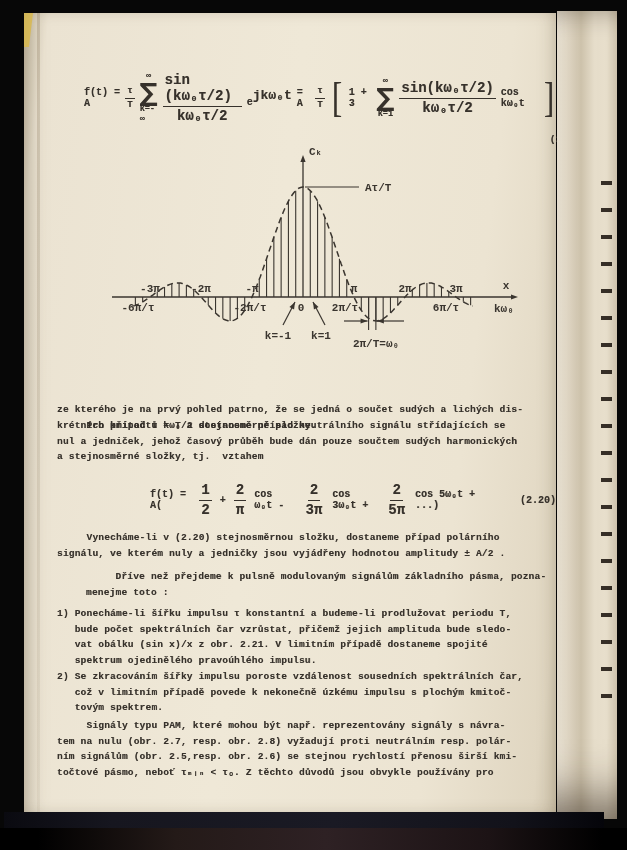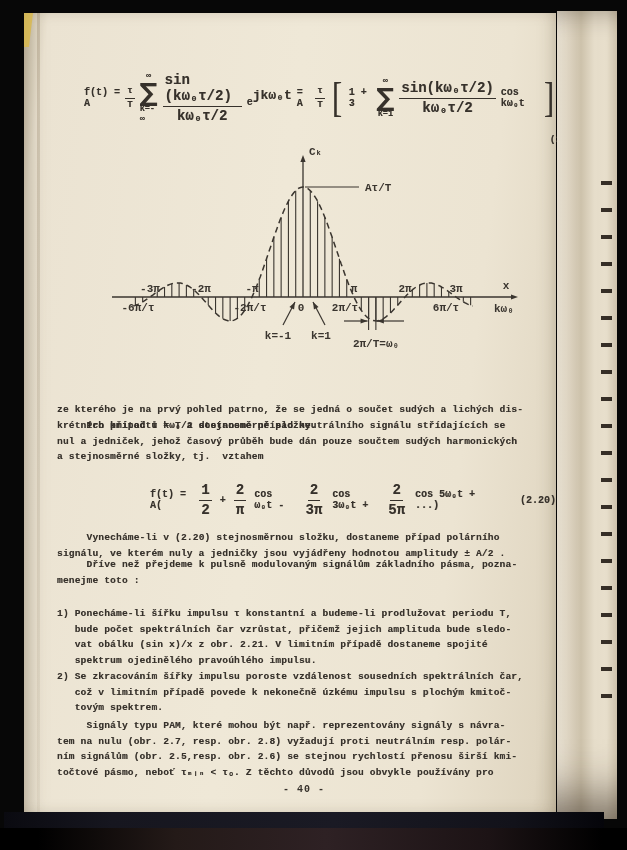--- a/index.html
+++ b/index.html
@@ -12,21 +12,21 @@
         color:#36312b;}
   .page::before{content:"";position:absolute;left:13px;top:0;bottom:0;width:3px;
         background:linear-gradient(180deg,rgba(120,100,70,.25),rgba(120,100,70,.08));}
   .corner-accent{position:absolute;left:0;top:0;width:9px;height:34px;background:#d8b84e;
         clip-path:polygon(0 0,100% 0,55% 100%,0 100%);opacity:.85;}
   
   .para,.caption{position:absolute;left:33px;width:494px;white-space:pre-wrap;
         font-size:9.5px;line-height:15.5px;font-weight:700;letter-spacing:.2px;
         color:#36312b;text-shadow:.3px .3px .4px rgba(45,38,30,.45);}
   .caption{top:349px;}
-  .p1{top:389px;} .p2{top:405px;} .p3{top:517px;} .p4{top:544px;}
+  .p1{top:389px;} .p2{top:405px;} .p3{top:517px;} .p4{top:556px;margin-left:29px;}
   .p5{top:593px;} .p6{top:656px;} .p7{top:705px;}
   .pagenum{position:absolute;left:0;top:771px;width:560px;text-align:center;
         font-size:10px;font-weight:700;letter-spacing:1px;color:#36312b;}
   
   .eq{position:absolute;display:flex;align-items:center;font-weight:700;color:#36312b;
       text-shadow:.3px .3px .4px rgba(45,38,30,.45);}
   .eq219{left:60px;top:48px;height:74px;gap:5px;font-size:10px;}
   .eq220{left:126px;top:472px;height:30px;gap:8px;font-size:10px;}
   .frac,.mfrac{display:inline-flex;flex-direction:column;align-items:center;line-height:1.15;}
   .frac .num,.mfrac .mnum{padding:0 2px 1px 2px;border-bottom:1.2px solid #36312b;}
@@ -225,21 +225,20 @@
    vat obálku (sin x)/x z obr. 2.21. V limitním případě dostaneme spojité
    spektrum ojedinělého pravoúhlého impulsu.</div>
     <div class="para p6">2) Se zkracováním šířky impulsu poroste vzdálenost sousedních spektrálních čar,
    což v limitním případě povede k nekonečně úzkému impulsu s plochým kmitoč-
    tovým spektrem.</div>
     <div class="para p7">     Signály typu PAM, které mohou být např. reprezentovány signály s návra-
 tem na nulu (obr. 2.7, resp. obr. 2.8) vyžadují proti neutrálním resp. polár-
 ním signálům (obr. 2.5,resp. obr. 2.6) se stejnou rychlostí přenosu širší kmi-
 točtové pásmo, neboť τₘᵢₙ &lt; τₒ. Z těchto důvodů jsou obvykle používány pro</div>
 
-    <div class="pagenum">- 40 -</div>
   </div>
 
   <div class="book-edge">
     <div class="edge-marks"></div>
   </div>
 
   <div class="band-dark"></div>
   <div class="band-brown"></div>
 </div>
 

